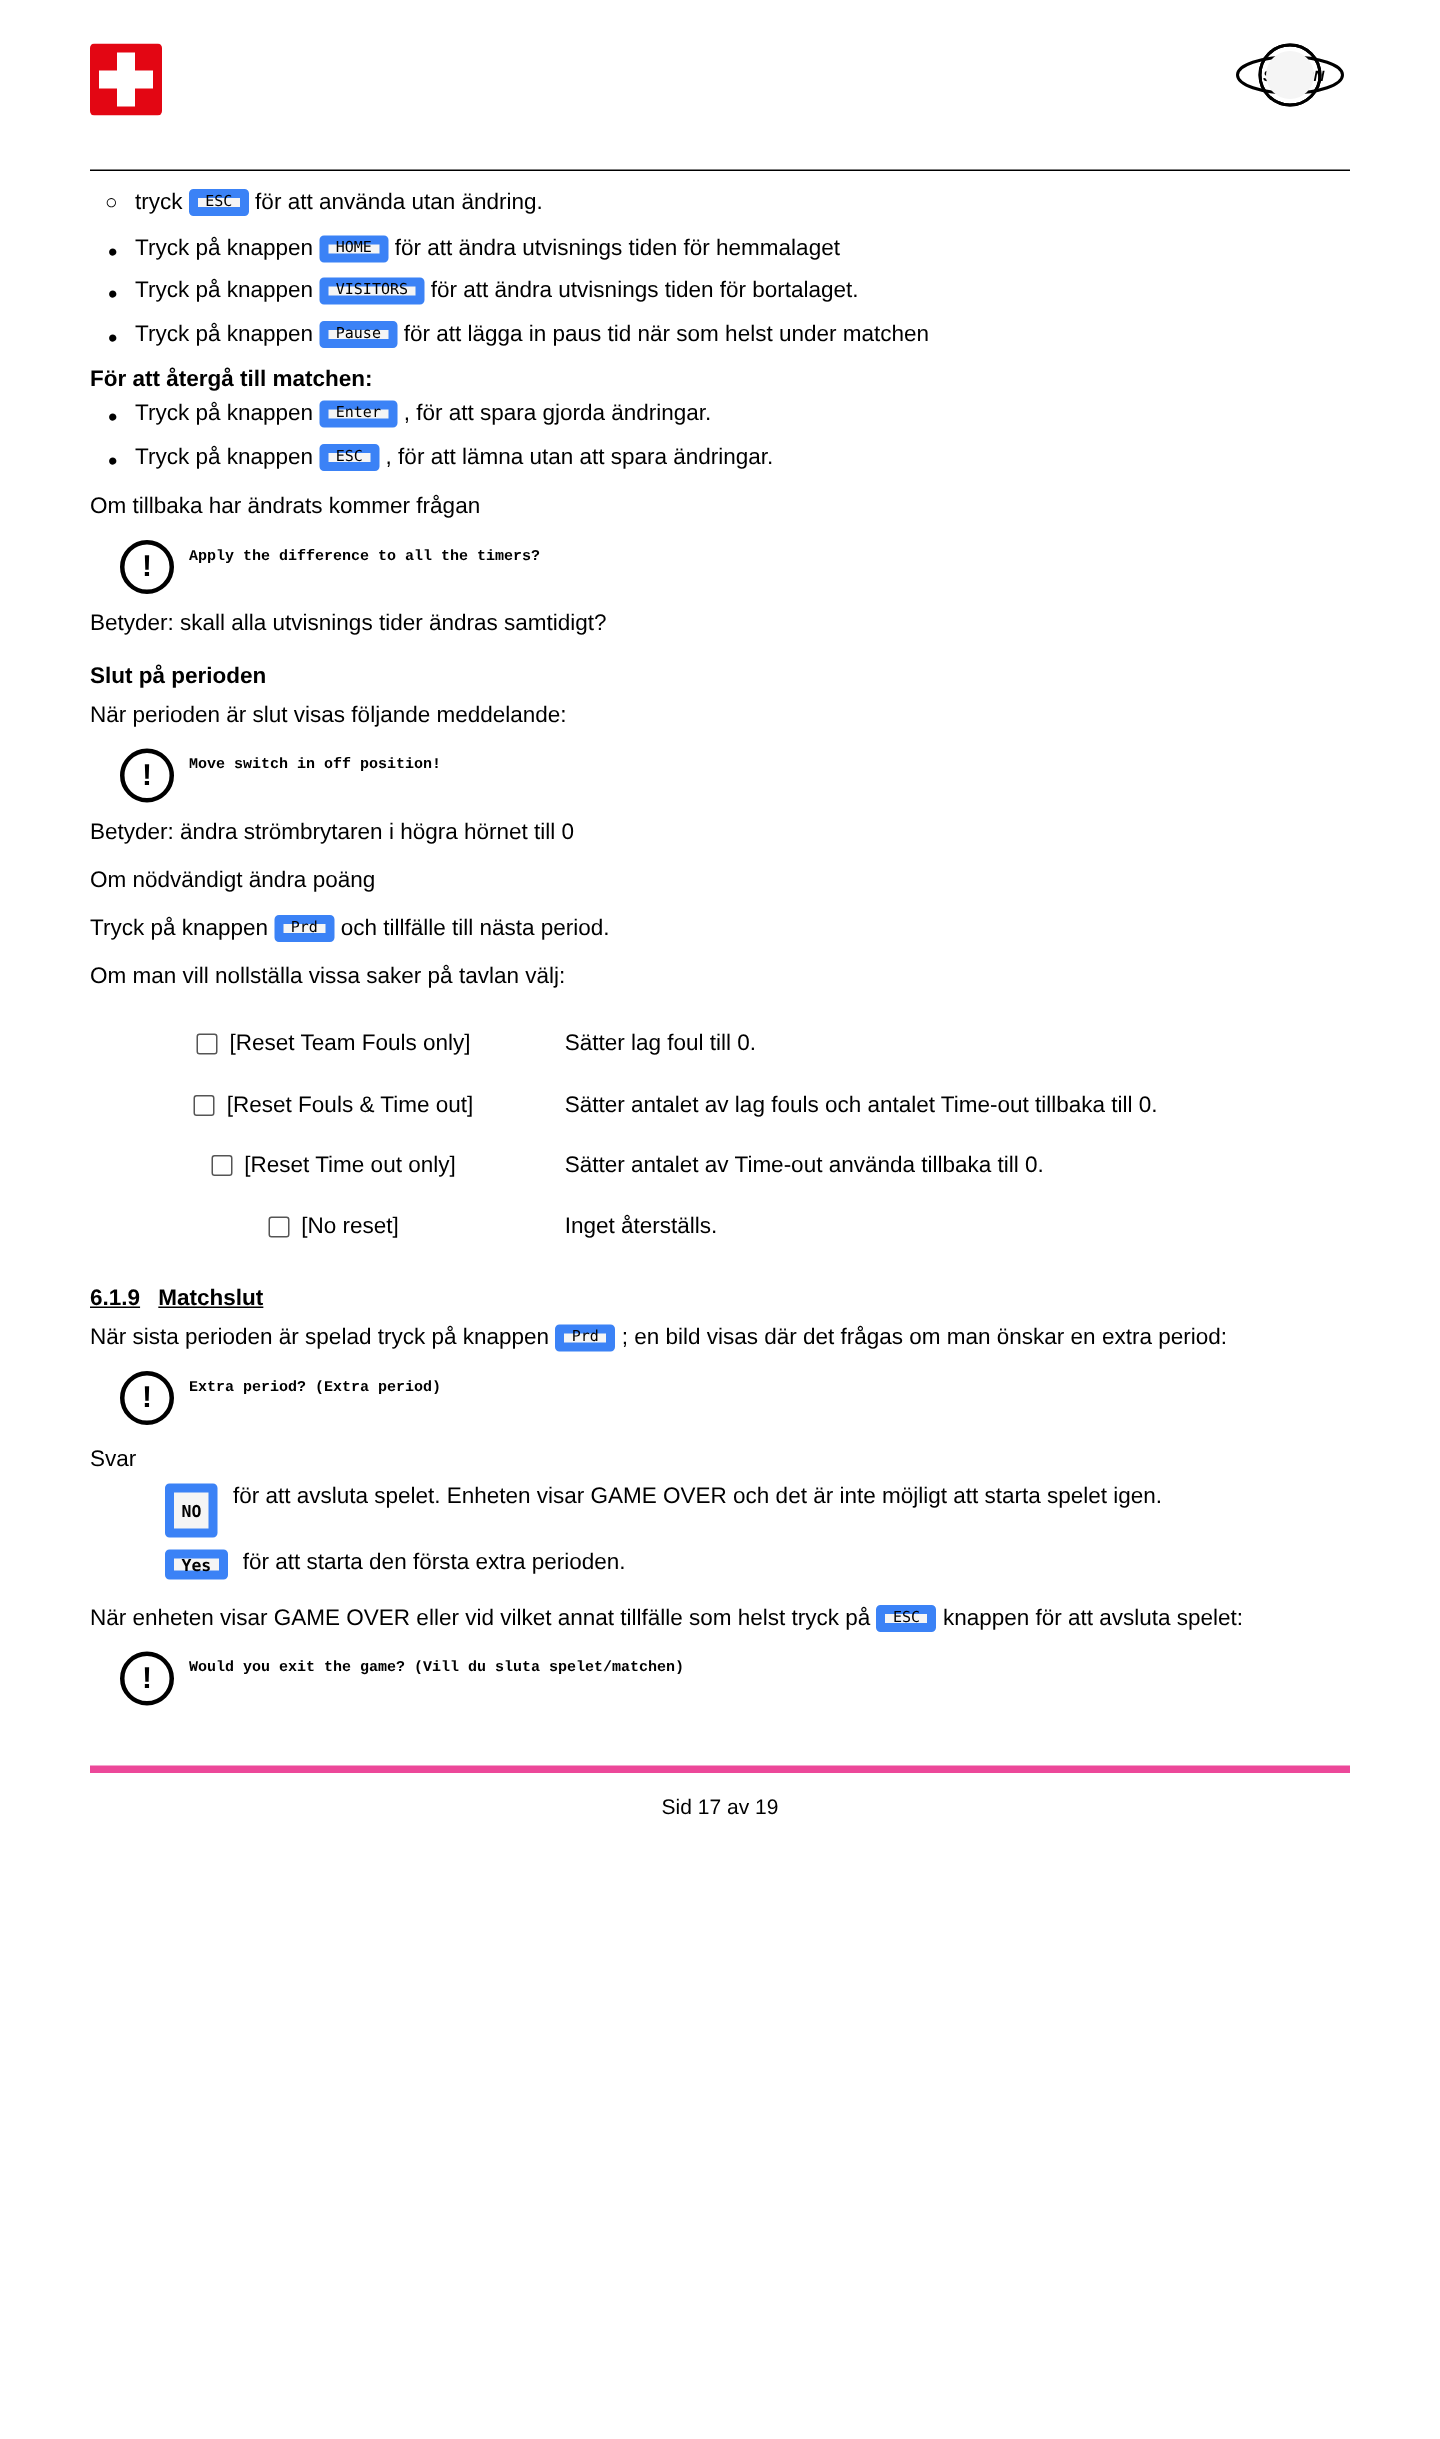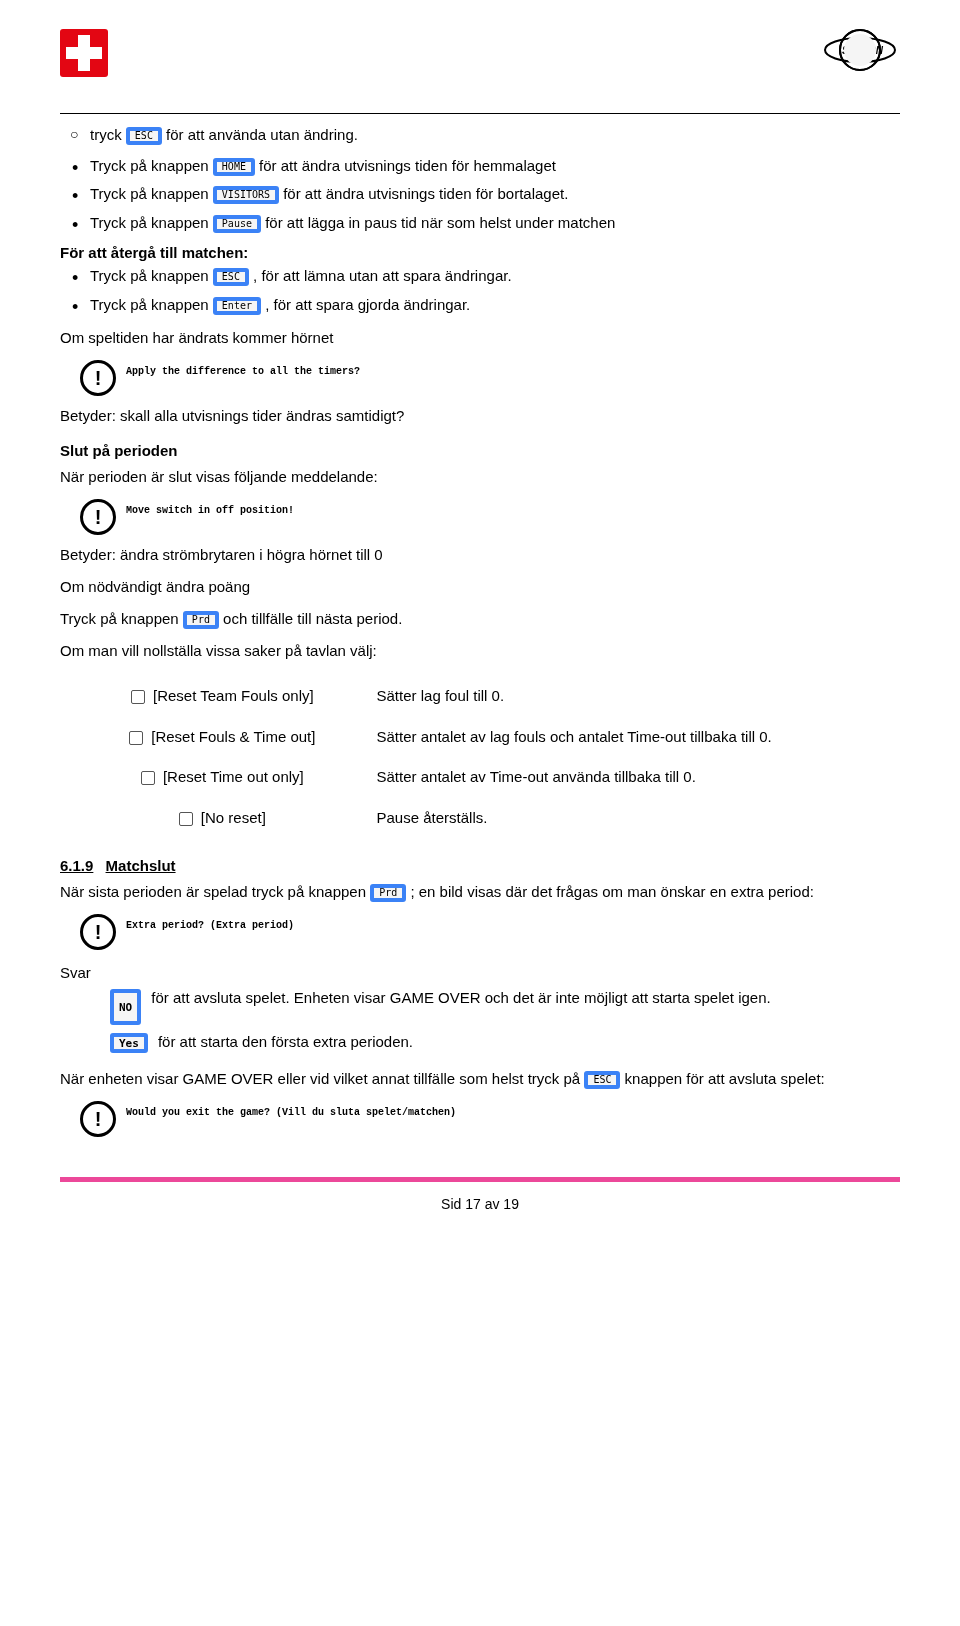--- a/index.html
+++ b/index.html
@@ -170,21 +170,21 @@
       font-size: 14px;
       color: #000000;
       border-top: 5px solid #ec4899;
       padding-top: 14px;
     }
 
     .inline-kbd {
       display: inline-flex;
       align-items: center;
       justify-content: center;
-      border: 4px solid #3b82f6;
+      border: 6px solid #3b82f6;
       border-radius: 3px;
       padding: 0 5px;
       font-size: 10px;
       font-family: monospace;
       background: #f5f5f5;
       vertical-align: middle;
       min-width: 28px;
       height: 18px;
       line-height: 1;
     }
@@ -244,31 +244,31 @@
       <span>Tryck på knappen </span>
       <span class="inline-kbd">Pause</span>
       <span> för att lägga in paus tid när som helst under matchen</span>
     </li>
   </ul>
 
   <p class="section-heading">För att återgå till matchen:</p>
   <ul class="bullet-list">
     <li>
       <span>Tryck på knappen </span>
+      <span class="inline-kbd">Enter</span>
+      <span>, för att spara gjorda ändringar.</span>
+    </li>
+    <li>
+      <span>Tryck på knappen </span>
       <span class="inline-kbd">ESC</span>
       <span>, för att lämna utan att spara ändringar.</span>
     </li>
-    <li>
-      <span>Tryck på knappen </span>
-      <span class="inline-kbd">Enter</span>
-      <span>, för att spara gjorda ändringar.</span>
-    </li>
   </ul>
 
-  <p class="para">Om speltiden har ändrats kommer hörnet</p>
+  <p class="para">Om tillbaka har ändrats kommer frågan</p>
   <div class="alert-box">
     <div class="alert-icon">!</div>
     <div class="alert-text">Apply the difference to all the timers?</div>
   </div>
   <p class="para">Betyder: skall alla utvisnings tider ändras samtidigt?</p>
 
   <p class="section-title">Slut på perioden</p>
   <p class="para">När perioden är slut visas följande meddelande:</p>
 
   <div class="alert-box">
@@ -306,21 +306,21 @@
           <span class="radio-btn"></span>
           <span>[Reset Time out only]</span>
         </td>
         <td>Sätter antalet av Time-out använda tillbaka till 0.</td>
       </tr>
       <tr>
         <td>
           <span class="radio-btn"></span>
           <span>[No reset]</span>
         </td>
-        <td>Pause återställs.</td>
+        <td>Inget återställs.</td>
       </tr>
     </tbody>
   </table>
 
   <p style="margin-top: 18px; margin-bottom: 6px;">
     <span style="font-weight:bold; text-decoration:underline;">6.1.9</span>
     <span style="font-weight:bold; text-decoration:underline; margin-left:8px;">Matchslut</span>
   </p>
 
   <p class="para">

